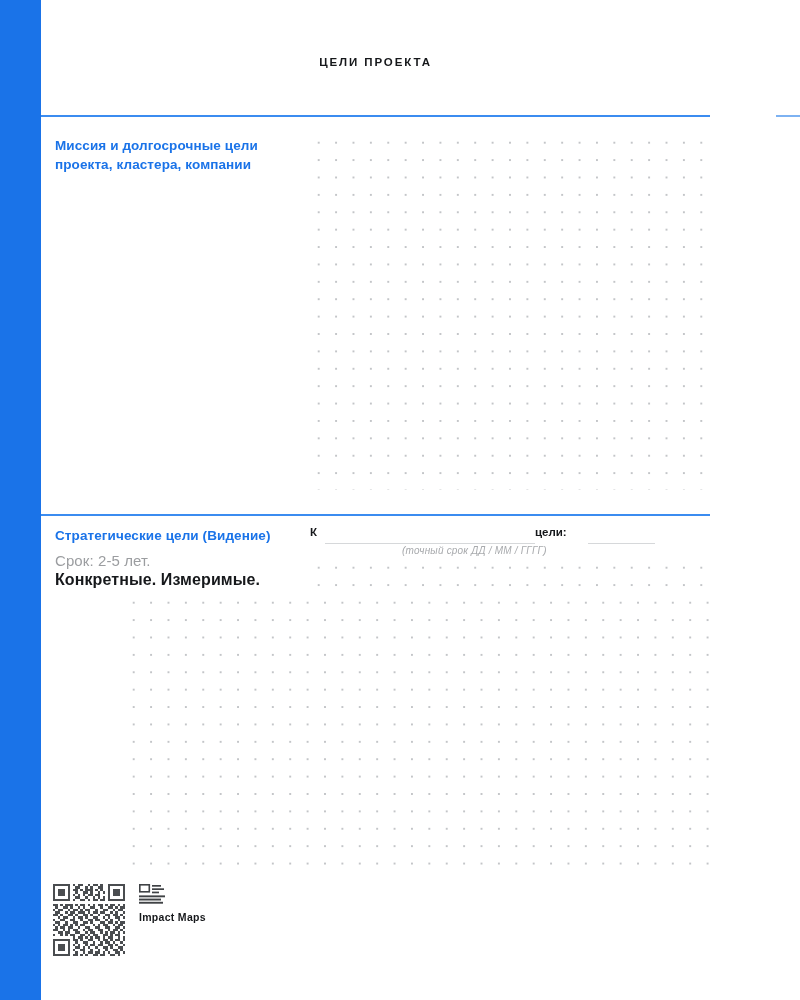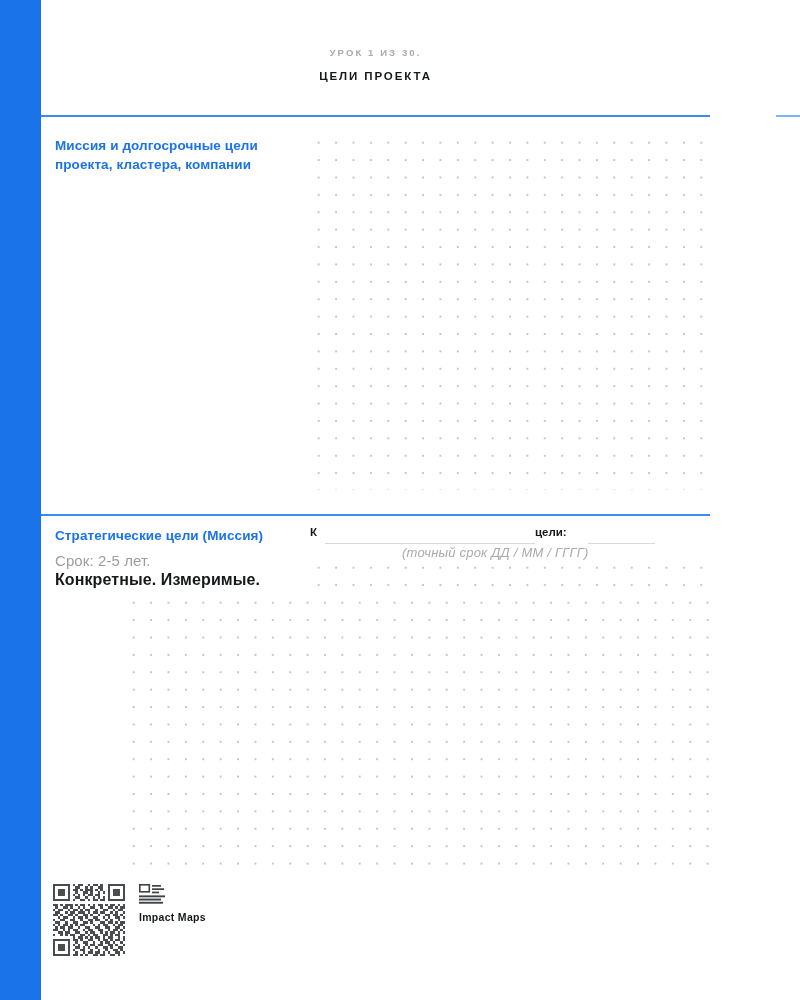--- a/index.html
+++ b/index.html
@@ -139,21 +139,21 @@
     left: 278px;
     top: 17px;
     width: 67px;
     height: 1px;
     background: #d6d8da;
   }
   .form-hint {
     position: absolute;
     left: 92px;
     top: 19px;
-    font-size: 13px;
+    font-size: 10px;
     font-style: italic;
     color: #a8aaad;
     letter-spacing: 0.2px;
     white-space: nowrap;
     text-align: right;
   }
 
   
   .dotgrid {
     position: absolute;
@@ -189,32 +189,31 @@
     color: #16181b;
     letter-spacing: 0.3px;
   }
 </style>
 </head>
 <body>
 
 <div class="left-rail"></div>
 
 <div class="header">
-  <div class="header-eyebrow">УРОК 1 ИЗ 30.</div>
   <div class="header-title">ЦЕЛИ ПРОЕКТА</div>
 </div>
 
 <div class="rule rule-top"></div>
 <div class="rule-stub"></div>
 <div class="rule rule-mid"></div>
 
 <div class="section-title sec1-title">Миссия и долгосрочные цели проекта, кластера, компании</div>
 <div class="dotgrid grid-1"></div>
 
-<div class="section-title sec2-title">Стратегические цели (Миссия)</div>
+<div class="section-title sec2-title">Стратегические цели (Видение)</div>
 <div class="section-sub">Срок: 2-5 лет.</div>
 <div class="section-note">Конкретные. Измеримые.</div>
 
 <div class="form-row">
   <span class="form-k">К</span>
   <span class="form-line-a"></span>
   <span class="form-hint">(точный срок ДД / ММ / ГГГГ)</span>
   <span class="form-need">цели:</span>
   <span class="form-line-b"></span>
 </div>

